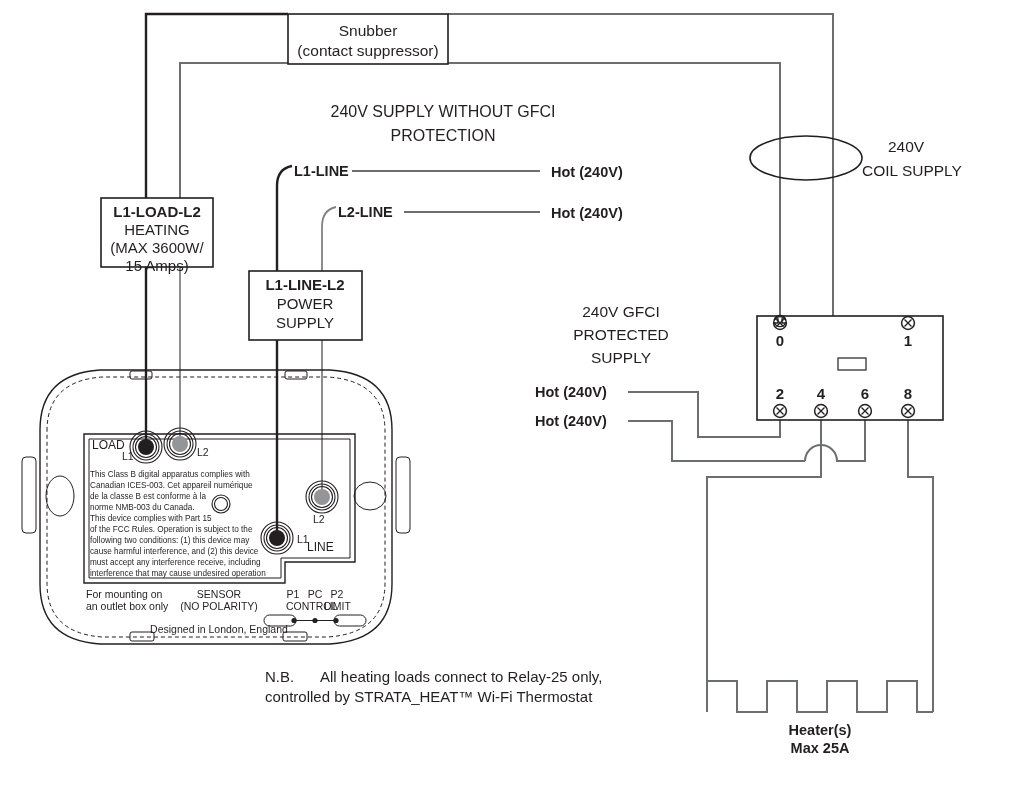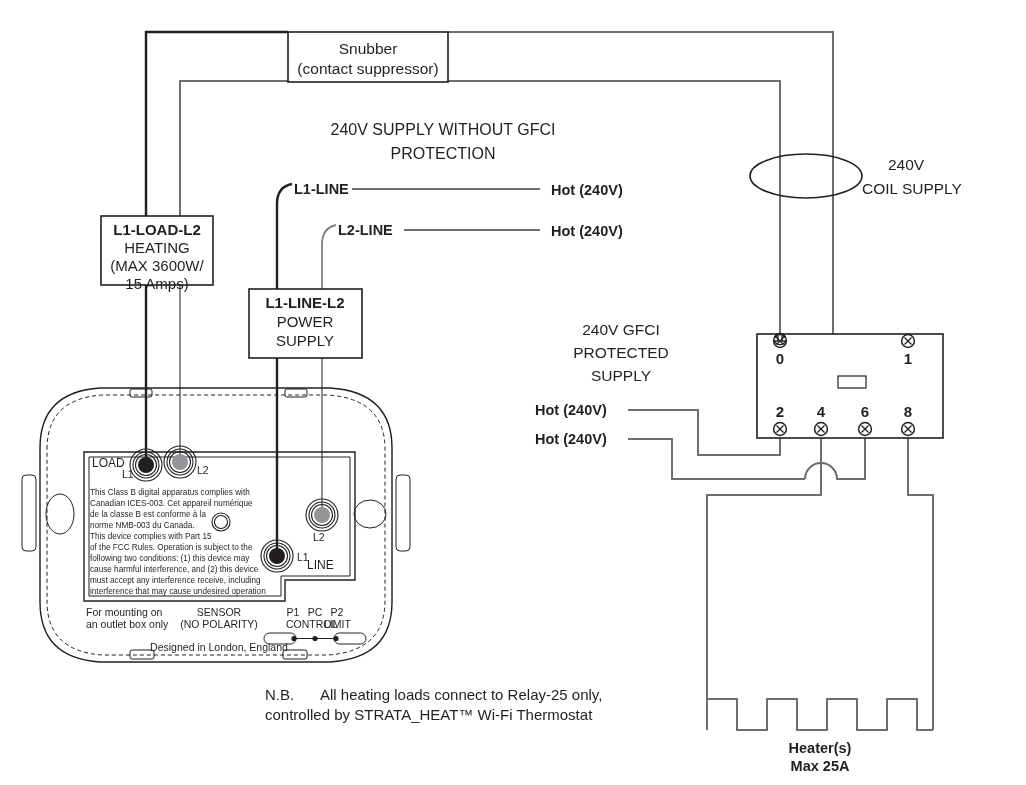--- a/index.html
+++ b/index.html
@@ -13,21 +13,20 @@
     height: 785px;
     font-family: "Liberation Sans", sans-serif;
     color: #231f20;
     position: relative;
     overflow: hidden;
   }
   #diagram-root {
     position: relative;
     width: 1026px;
     height: 608px;
-    margin-top: 18px;
   }
   svg.diagram {
     position: absolute;
     top: 0;
     left: 0;
     width: 1026px;
     height: 785px;
   }
   .wire {
     fill: none;

